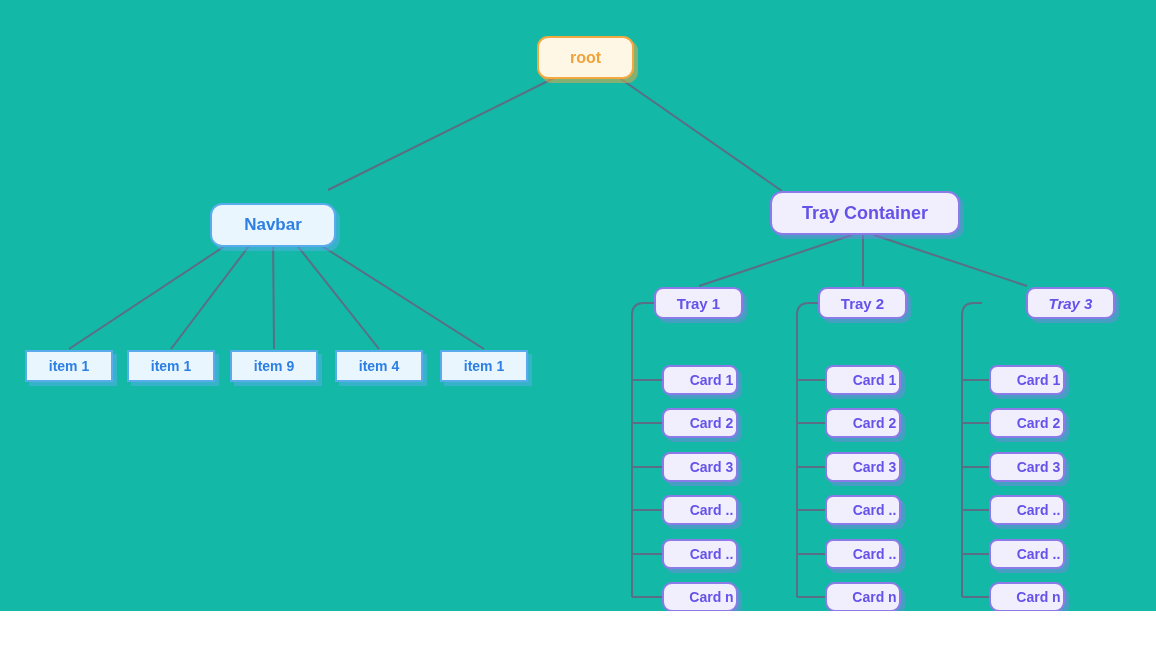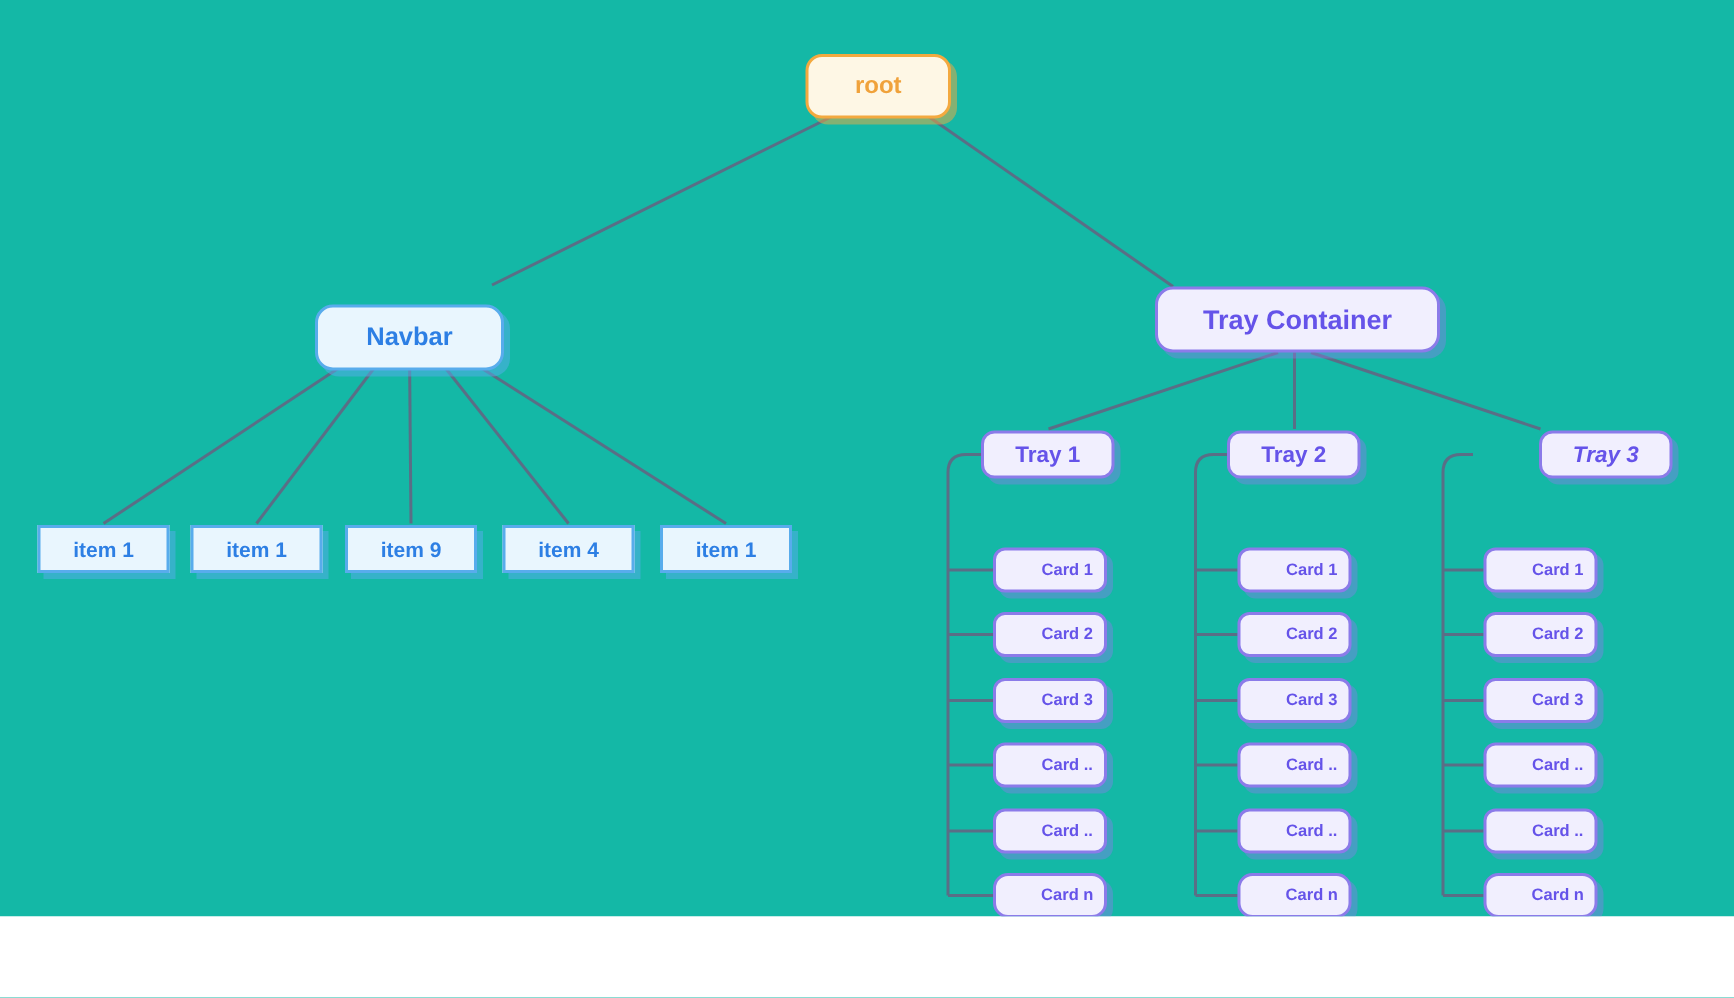--- a/index.html
+++ b/index.html
@@ -52,21 +52,21 @@
     box-shadow: 4px 4px 0 rgba(139, 123, 233, 0.42);
   }
   .node-root        { left: 537px; top: 36px;  width: 97px;  height: 43px; font-size: 16px; border-radius: 11px; }
   .node-navbar      { left: 210px; top: 203px; width: 126px; height: 44px; font-size: 17px; border-radius: 12px; }
   .node-traycont    { left: 770px; top: 191px; width: 190px; height: 44px; font-size: 18px; border-radius: 12px; }
   .node-item        { top: 350px;  width: 88px; height: 32px; font-size: 14px; border-radius: 0; }
   .item-1 { left: 25px;  } .item-2 { left: 127px; } .item-3 { left: 230px; }
   .item-4 { left: 335px; } .item-5 { left: 440px; }
   .node-tray        { top: 287px;  width: 89px; height: 32px; font-size: 15px; border-radius: 9px; }
   .tray-1 { left: 654px; } .tray-2 { left: 818px; } .tray-3 { left: 1026px; font-style: italic; }
-  .node-card        { width: 76px; height: 30px; font-size: 11px; border-radius: 8px; padding-left: 23px; }
+  .node-card        { width: 76px; height: 30px; font-size: 14px; border-radius: 8px; padding-left: 23px; }
   .col-1 { left: 662px; } .col-2 { left: 825px; } .col-3 { left: 989px; }
   .row-1 { top: 365px; } .row-2 { top: 408px; } .row-3 { top: 452px; }
   .row-4 { top: 495px; } .row-5 { top: 539px; } .row-6 { top: 582px; border-radius: 10px; }
 </style>
 </head>
 <body>
 
 <div class="canvas">
 
   <svg class="edges" viewBox="0 0 1156 665" xmlns="http://www.w3.org/2000/svg">

